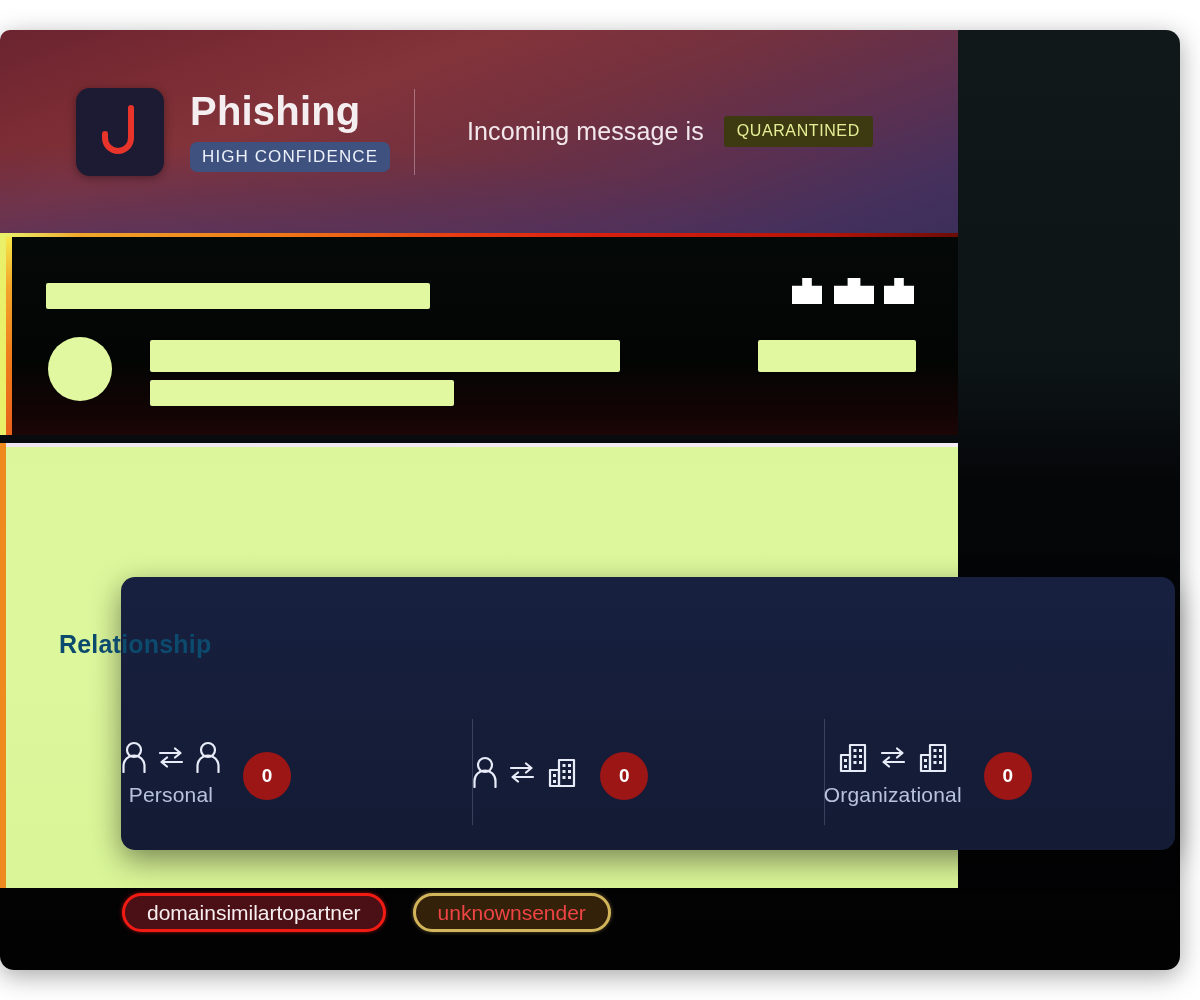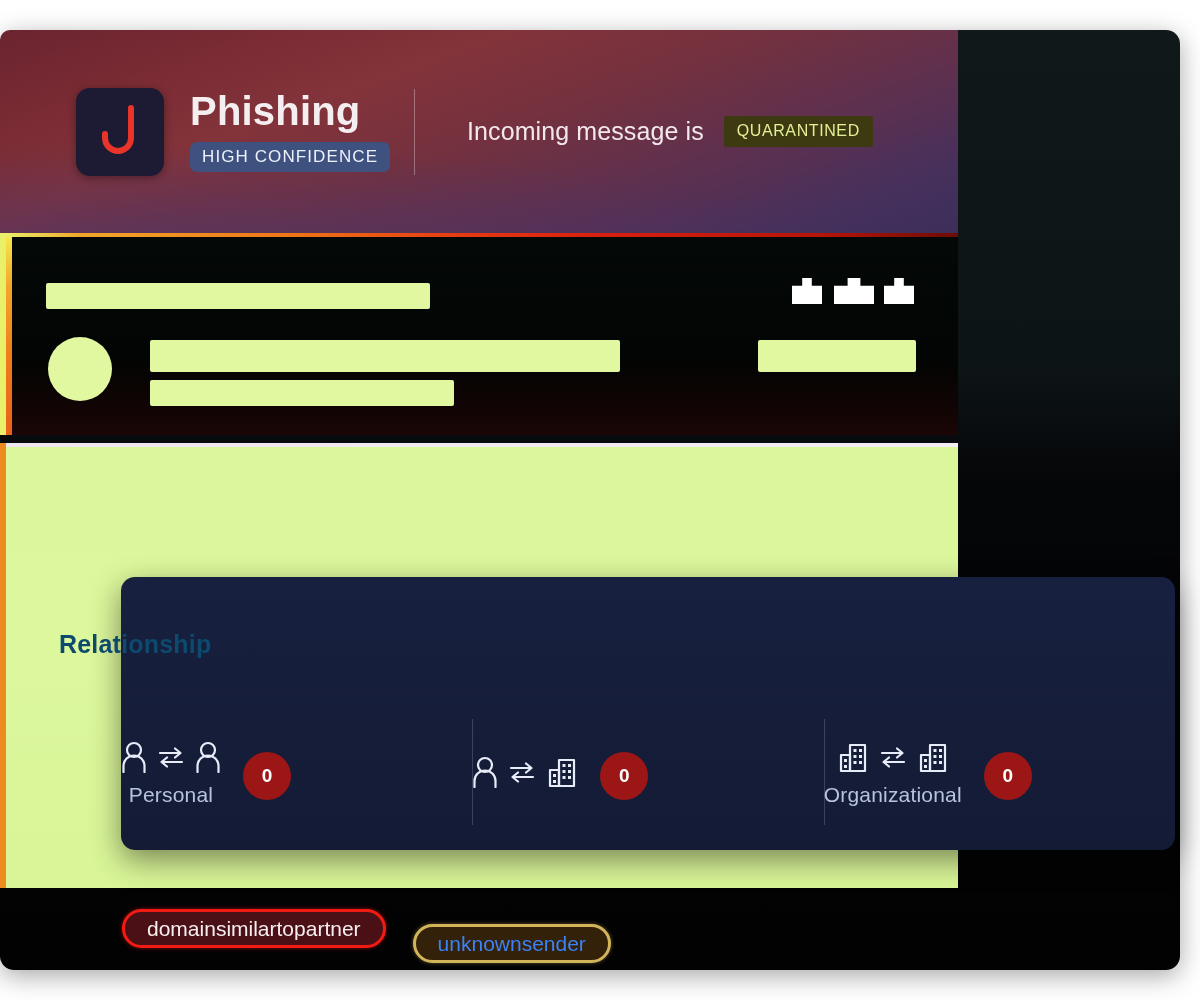--- a/index.html
+++ b/index.html
@@ -302,23 +302,22 @@
   }
   .tag-pill.danger {
     background: #4a1016;
     border: 3px solid #f21b14;
     color: #f7eef0;
     box-shadow: 0 0 4px rgba(242,27,20,0.55);
   }
   .tag-pill.warn {
     background: #33210a;
     border: 3px solid #d2b45a;
-    color: #3b82f6;
+    color: #ef4444;
     box-shadow: 0 0 4px rgba(210,180,90,0.45);
-    margin-top: 31px;
   }
 </style>
 </head>
 <body>
 
 <div id="backdrop-panel"></div>
 
 <div id="threat-header">
   <div class="header-inner">
 

